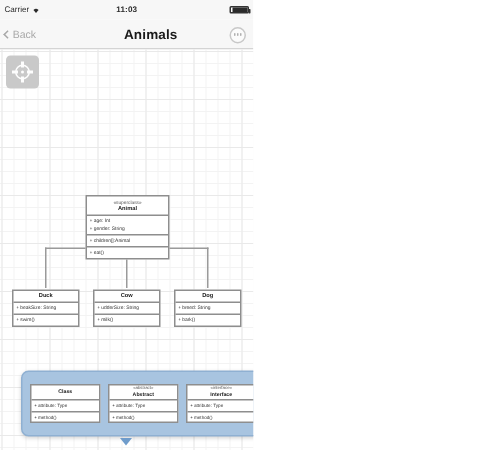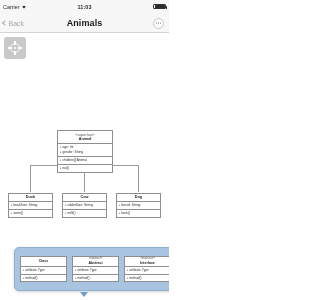--- a/index.html
+++ b/index.html
@@ -40,21 +40,21 @@
   .nav-back {
     position: absolute; left: 3px; top: 0; height: 20px;
     display: flex; align-items: center; gap: 1.5px;
     color: #a8a8a8; font-size: 7px;
   }
   .chev-left {
     width: 4px; height: 4px; border-left: 1px solid #a8a8a8; border-bottom: 1px solid #a8a8a8;
     transform: rotate(45deg); display: inline-block;
   }
   .nav-title {
-    position: absolute; left: 0; top: 0; width: 169px; height: 20px;
+    position: absolute; left: 16px; top: 0; width: 169px; height: 20px;
     display: flex; align-items: center; justify-content: center;
     font-size: 9px; font-weight: bold; color: #1a1a1a; letter-spacing: .1px;
   }
   .nav-more {
     position: absolute; right: 5px; top: 4.5px;
     width: 11px; height: 11px; border-radius: 50%;
     border: .7px solid #c8c8c8; background: #fbfbfb;
     display: flex; align-items: center; justify-content: center; gap: .8px;
   }
   .dot3 { width: 1.2px; height: 1.2px; border-radius: 50%; background: #b0b0b0; }

